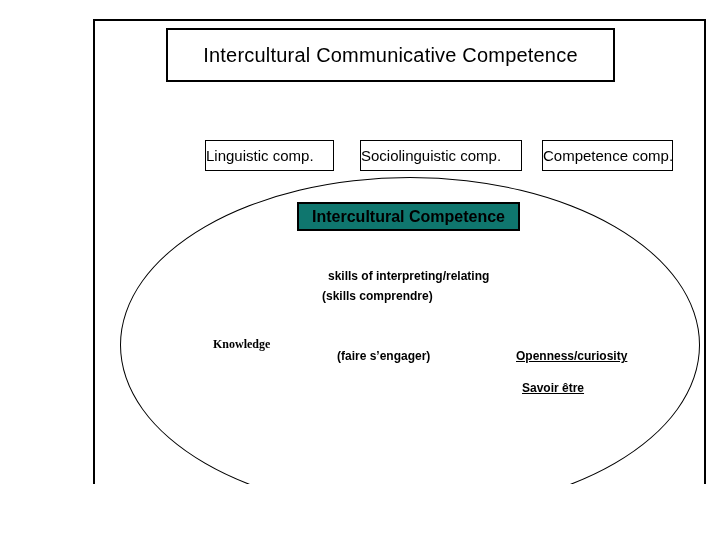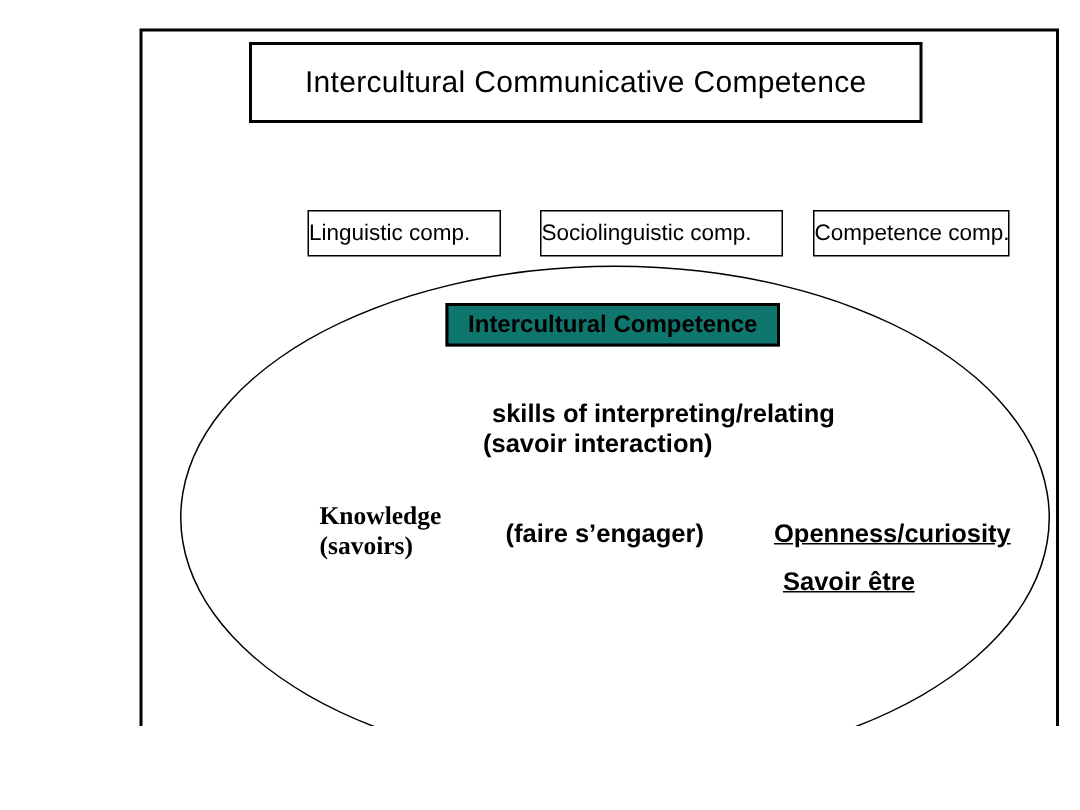--- a/index.html
+++ b/index.html
@@ -27,21 +27,21 @@
   .ellipse{
     position:absolute;left:120px;top:177px;width:578px;height:334px;
     border:1px solid #000;border-radius:50%;background:transparent;
   }
   .icbox{
     position:absolute;left:297px;top:202px;width:219px;height:25px;
     border:2px solid #000;background:#0f766e;display:flex;align-items:center;justify-content:center;
     font-size:16px;font-weight:700;white-space:nowrap;
   }
   .blk{
-    position:absolute;font-size:17px;font-weight:700;line-height:20px;white-space:nowrap;
+    position:absolute;font-size:12px;font-weight:700;line-height:20px;white-space:nowrap;
   }
   .blk .l2{display:block;}
   .blk-skills{left:322px;top:266px;}
   .blk-skills .l1{padding-left:6px;}
   .blk-knowledge{left:213px;top:334px;font-family:Liberation Serif, serif;}
   .blk-critical{left:328px;top:346px;}
   .blk-critical .l2{padding-left:9px;}
   .blk-open{left:516px;top:346px;text-decoration:underline;}
   .blk-open .l2{padding-left:6px;margin-top:12px;}
   .blk-discovery{left:325px;top:441px;}
@@ -68,26 +68,25 @@
   </div>
 
   <div class="ellipse"></div>
 
   <div class="icbox">
     <span>Intercultural Competence</span>
   </div>
 
   <div class="blk blk-skills">
     <span class="l1">skills of interpreting/relating</span>
-    <span class="l2">(savoir interaction)</span>
+    <span class="l2">(skills comprendre)</span>
   </div>
 
   <div class="blk blk-knowledge">
     <span class="l1">Knowledge</span>
-    <span class="l2">(savoirs)</span>
   </div>
 
   <div class="blk blk-critical">
     <span class="l2">(faire s’engager)</span>
   </div>
 
   <div class="blk blk-open">
     <span class="l1">Openness/curiosity</span>
     <span class="l2">Savoir être</span>
   </div>

